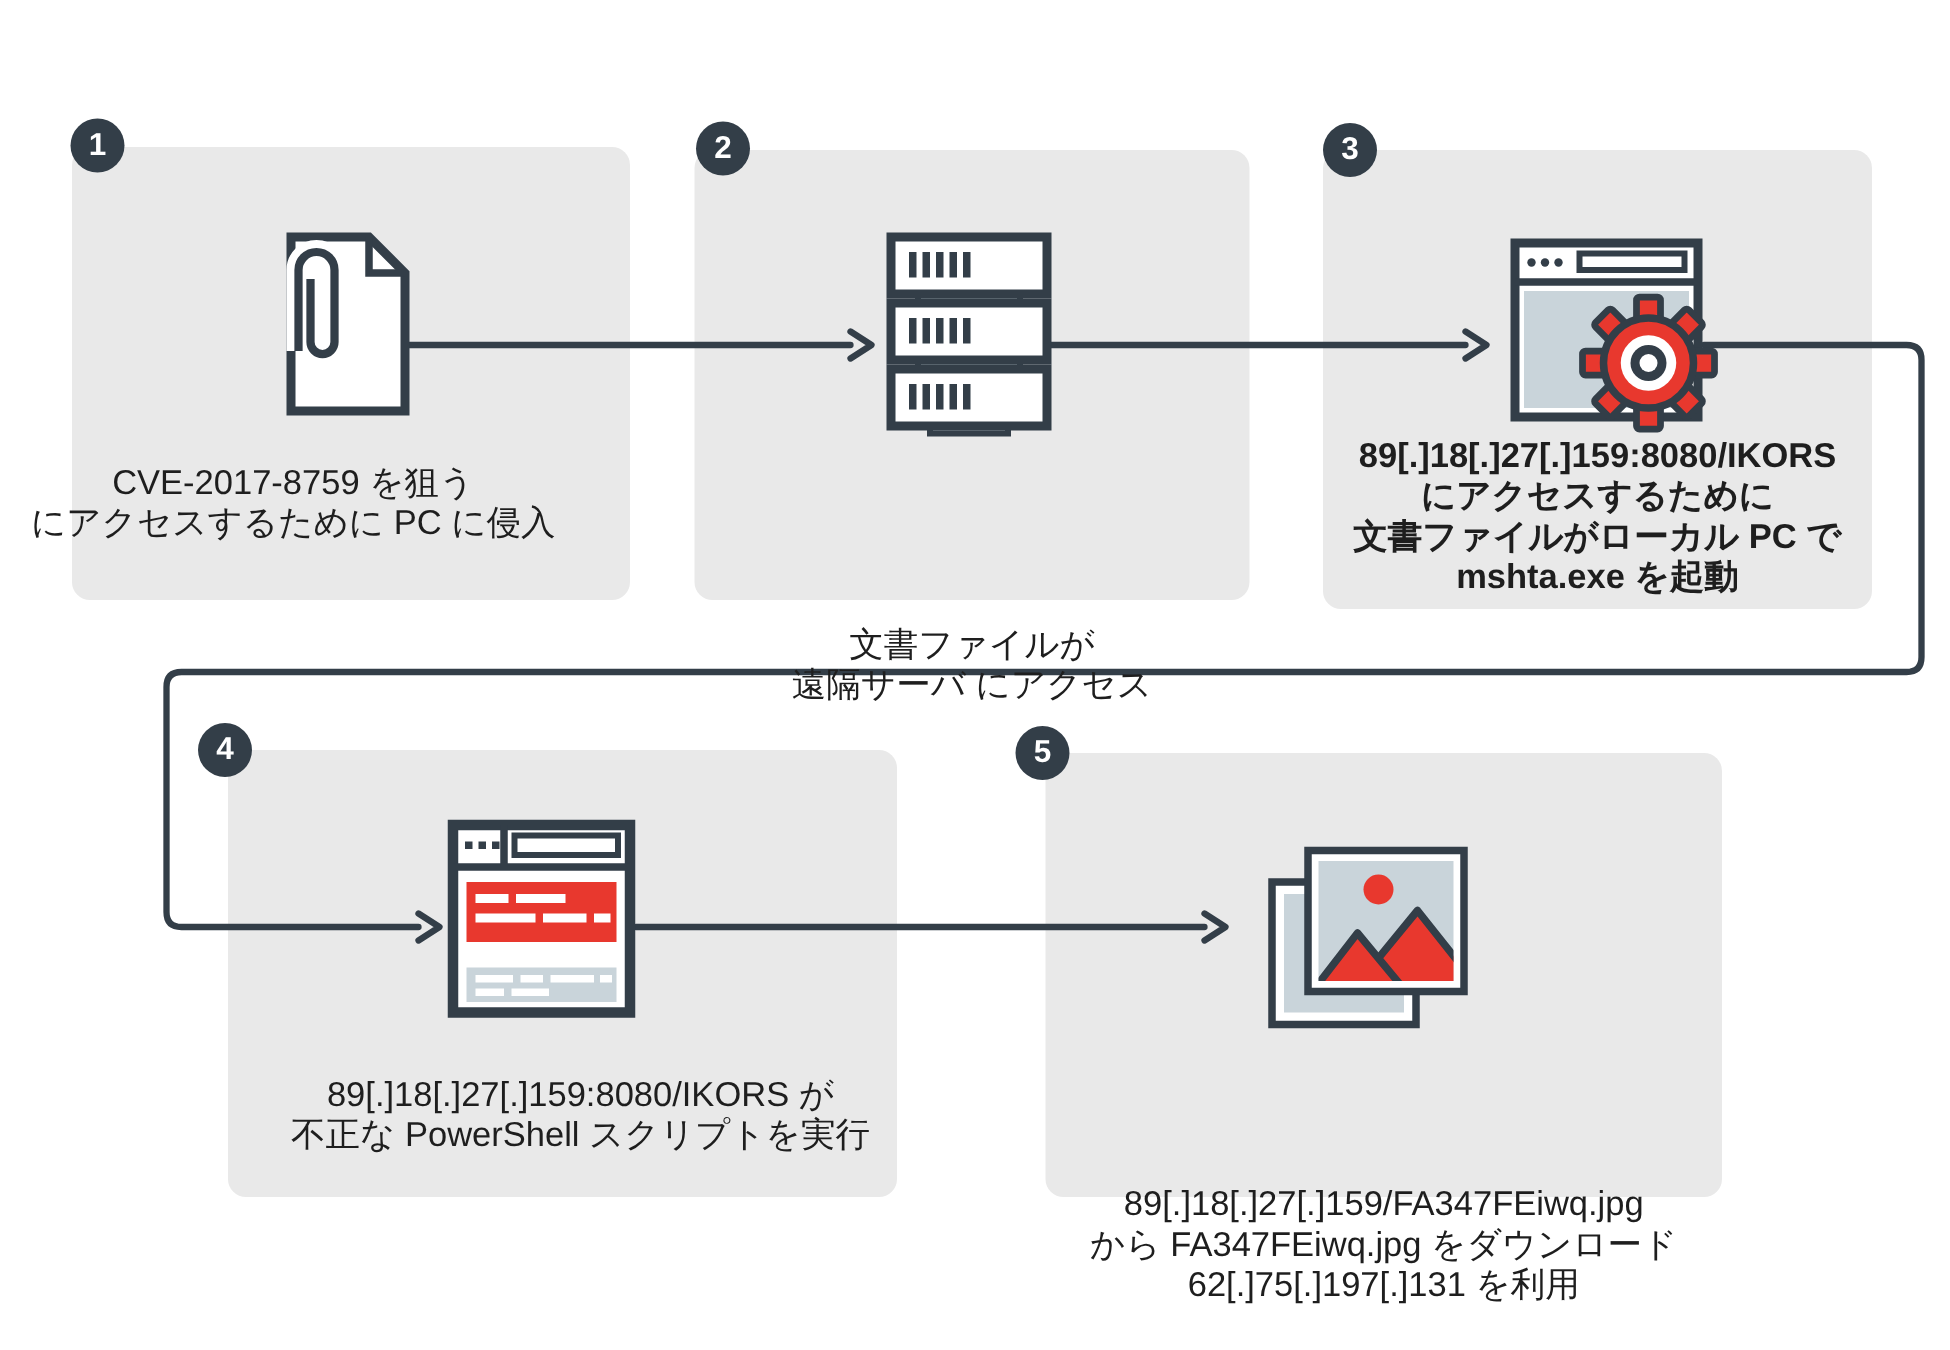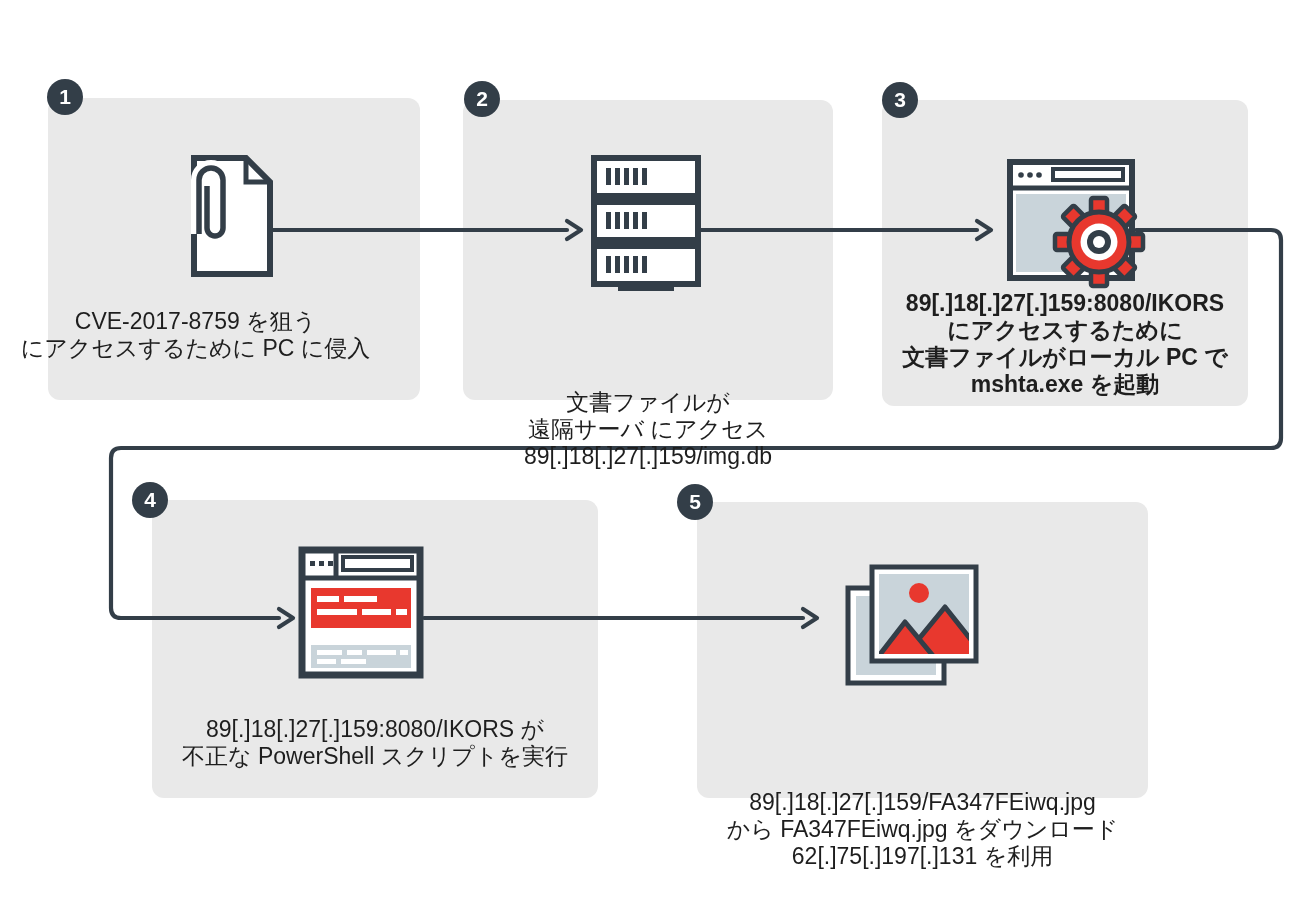--- a/index.html
+++ b/index.html
@@ -179,34 +179,33 @@
     <div class="step-text" id="text1">
       <div>CVE-2017-8759 を狙う</div>
       <div>にアクセスするために PC に侵入</div>
     </div>
   </div>
 
   <div style="position:absolute;left:463px;top:100px;width:370px;height:384px;z-index:5;pointer-events:none;">
     <div class="step-text" id="text2">
       <div>文書ファイルが</div>
       <div>遠隔サーバ にアクセス</div>
-      <div>89[.]18[.]27[.]159/img.db</div>
     </div>
   </div>
 
   <div style="position:absolute;left:882px;top:100px;width:366px;height:306px;z-index:5;pointer-events:none;font-weight:bold;">
     <div class="step-text" id="text3">
       <div>89[.]18[.]27[.]159:8080/IKORS</div>
       <div>にアクセスするために</div>
       <div>文書ファイルがローカル PC で</div>
       <div>mshta.exe を起動</div>
     </div>
   </div>
 
-  <div style="position:absolute;left:152px;top:500px;width:446px;height:302px;z-index:5;pointer-events:none;">
+  <div style="position:absolute;left:164px;top:500px;width:446px;height:302px;z-index:5;pointer-events:none;">
     <div class="step-text" id="text4">
       <div>89[.]18[.]27[.]159:8080/IKORS が</div>
       <div>不正な PowerShell スクリプトを実行</div>
     </div>
   </div>
 
   <div style="position:absolute;left:697px;top:502px;width:451px;height:380px;z-index:5;pointer-events:none;">
     <div class="step-text" id="text5">
       <div>89[.]18[.]27[.]159/FA347FEiwq.jpg</div>
       <div>から FA347FEiwq.jpg をダウンロード</div>

